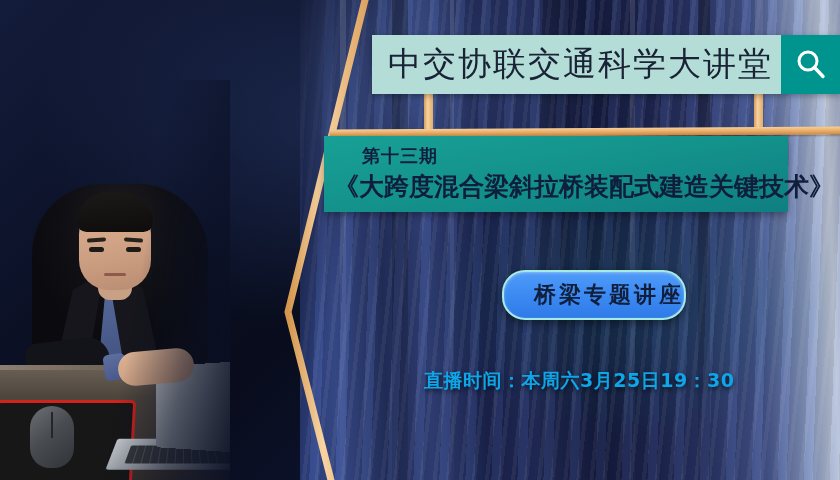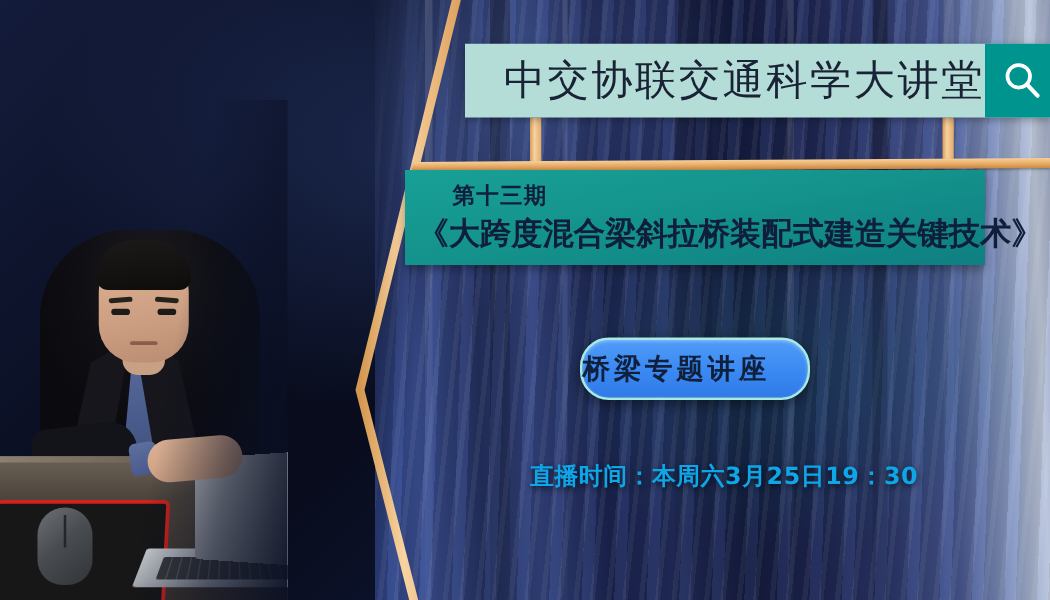--- a/index.html
+++ b/index.html
@@ -175,21 +175,21 @@
     position:absolute;left:372px;top:35px;width:468px;height:59px;
     background:#b5ddd8;
     display:flex;align-items:center;
     box-shadow:0 2px 6px rgba(0,0,0,.30);
   }
   .header-title{
     flex:1;
     color:#1a2336;
     font-size:33px;
     letter-spacing:2px;
-    padding-left:31px;
+    padding-left:16px;
     font-family:Liberation Mono, monospace;
     white-space:nowrap;
   }
   .header-search{
     width:59px;height:59px;flex:0 0 59px;
     background:#00948f;
     display:flex;align-items:center;justify-content:center;
   }
 
   
@@ -205,26 +205,26 @@
   }
   .title-line{
     position:absolute;left:10px;top:34px;width:480px;
     color:#0f1e3a;font-size:25px;font-weight:bold;letter-spacing:0px;
     text-align:left;white-space:nowrap;
     font-family:"DejaVu Sans","Liberation Sans",sans-serif;
   }
 
   
   .badge{
-    position:absolute;left:464px;top:270px;width:180px;height:46px;
+    position:absolute;left:502px;top:270px;width:180px;height:46px;
     border-radius:23px;
     background:linear-gradient(180deg,#4f9bf8 0%,#3a89f2 55%,#2f7ae8 100%);
     border:2px solid #a6eae4;
     box-shadow:0 3px 10px rgba(0,0,0,.45), inset 0 1px 3px rgba(255,255,255,.35);
-    display:flex;align-items:center;justify-content:flex-start;
+    display:flex;align-items:center;justify-content:flex-end;
   }
   .badge-label{
     color:#10203c;font-size:22px;font-weight:bold;letter-spacing:3px;
     font-family:"DejaVu Sans","Liberation Sans",sans-serif;
   }
 
   
   .info-line{
     position:absolute;left:424px;
     color:#0ea5e9;font-size:19px;font-weight:bold;letter-spacing:.5px;

